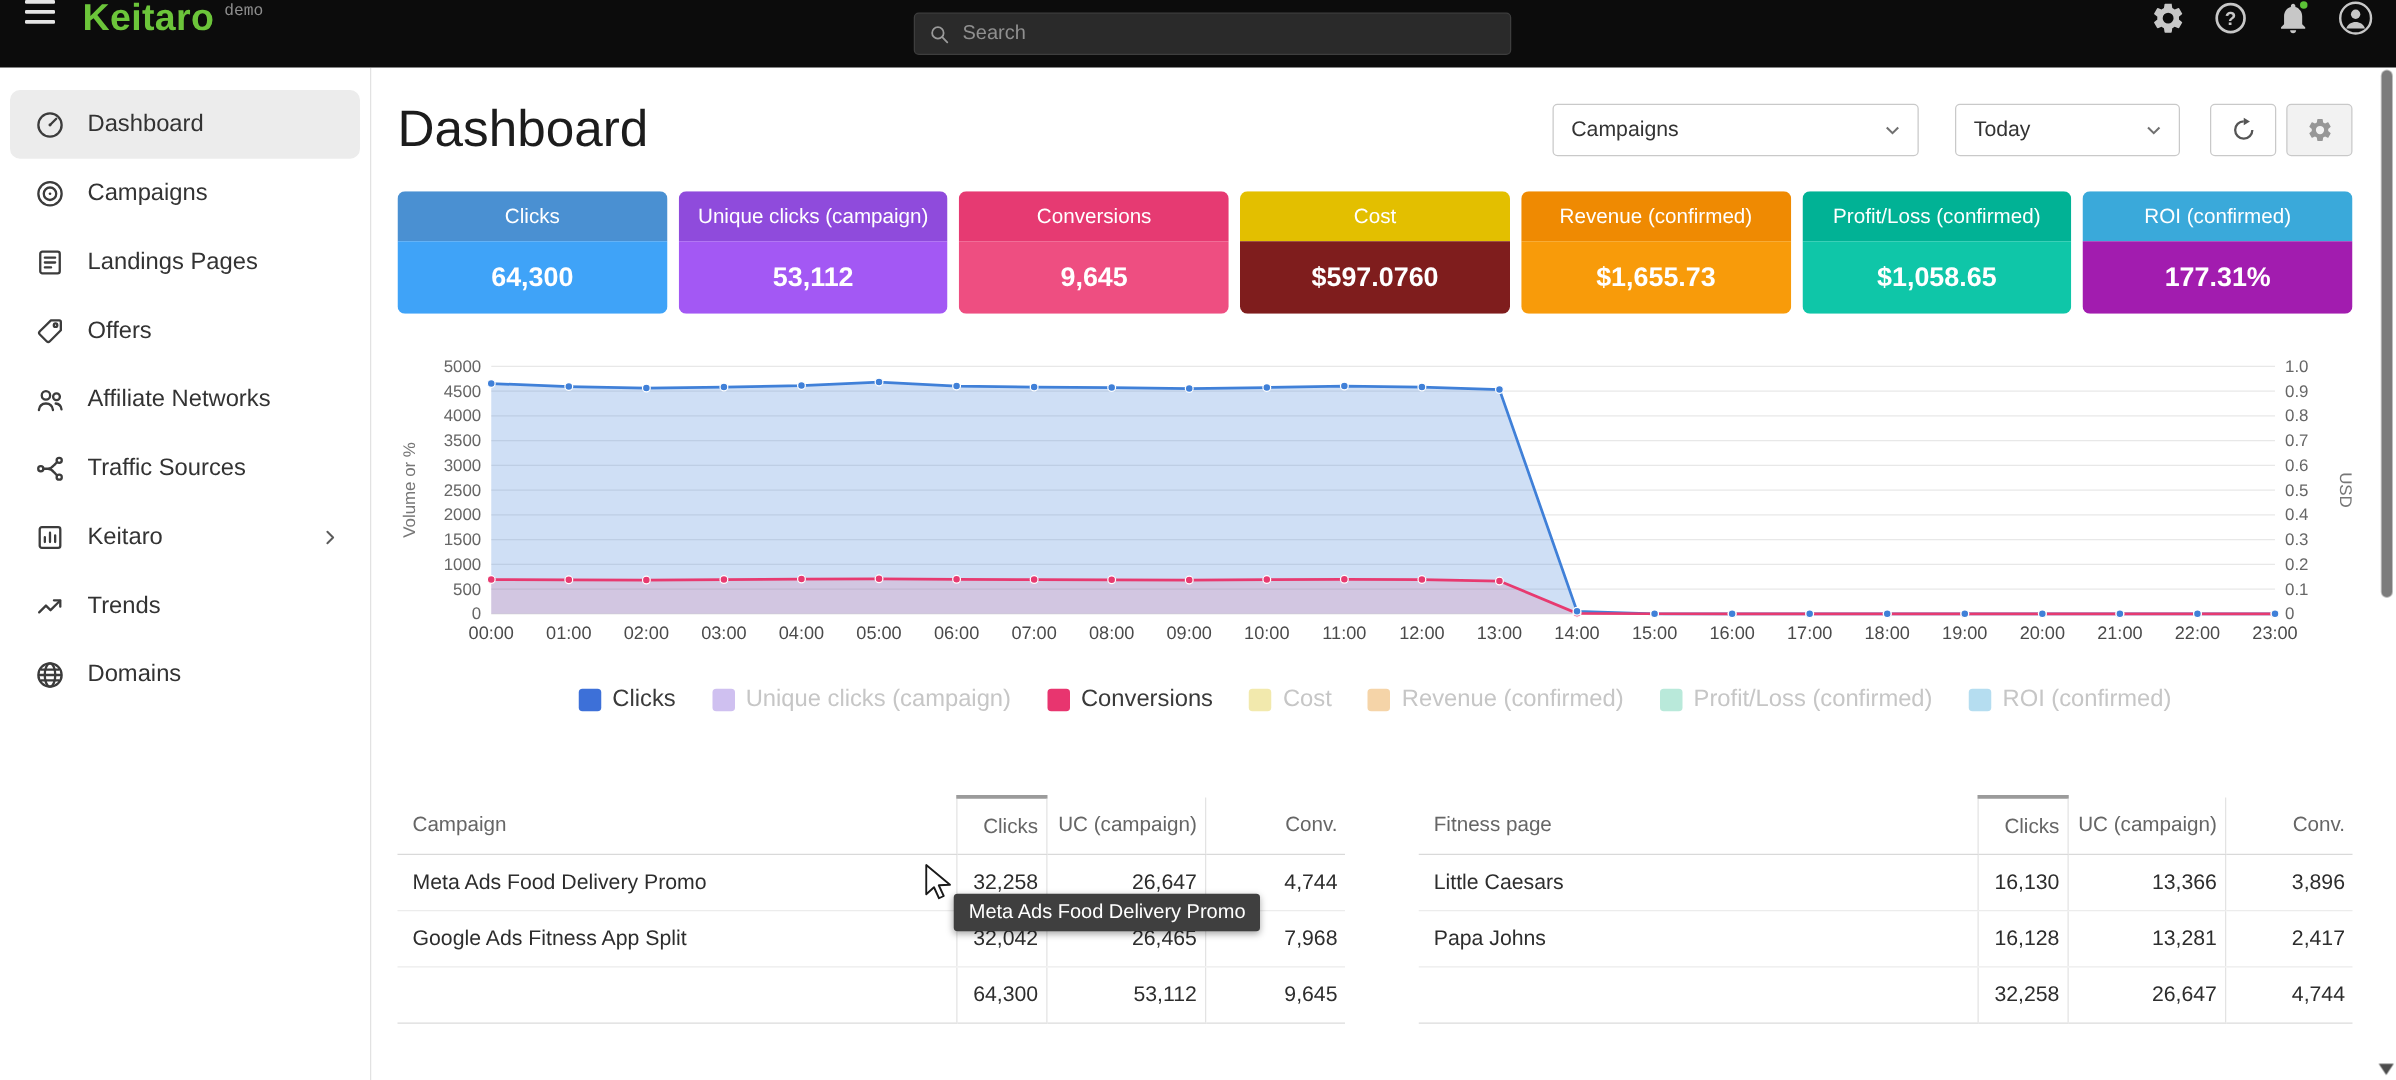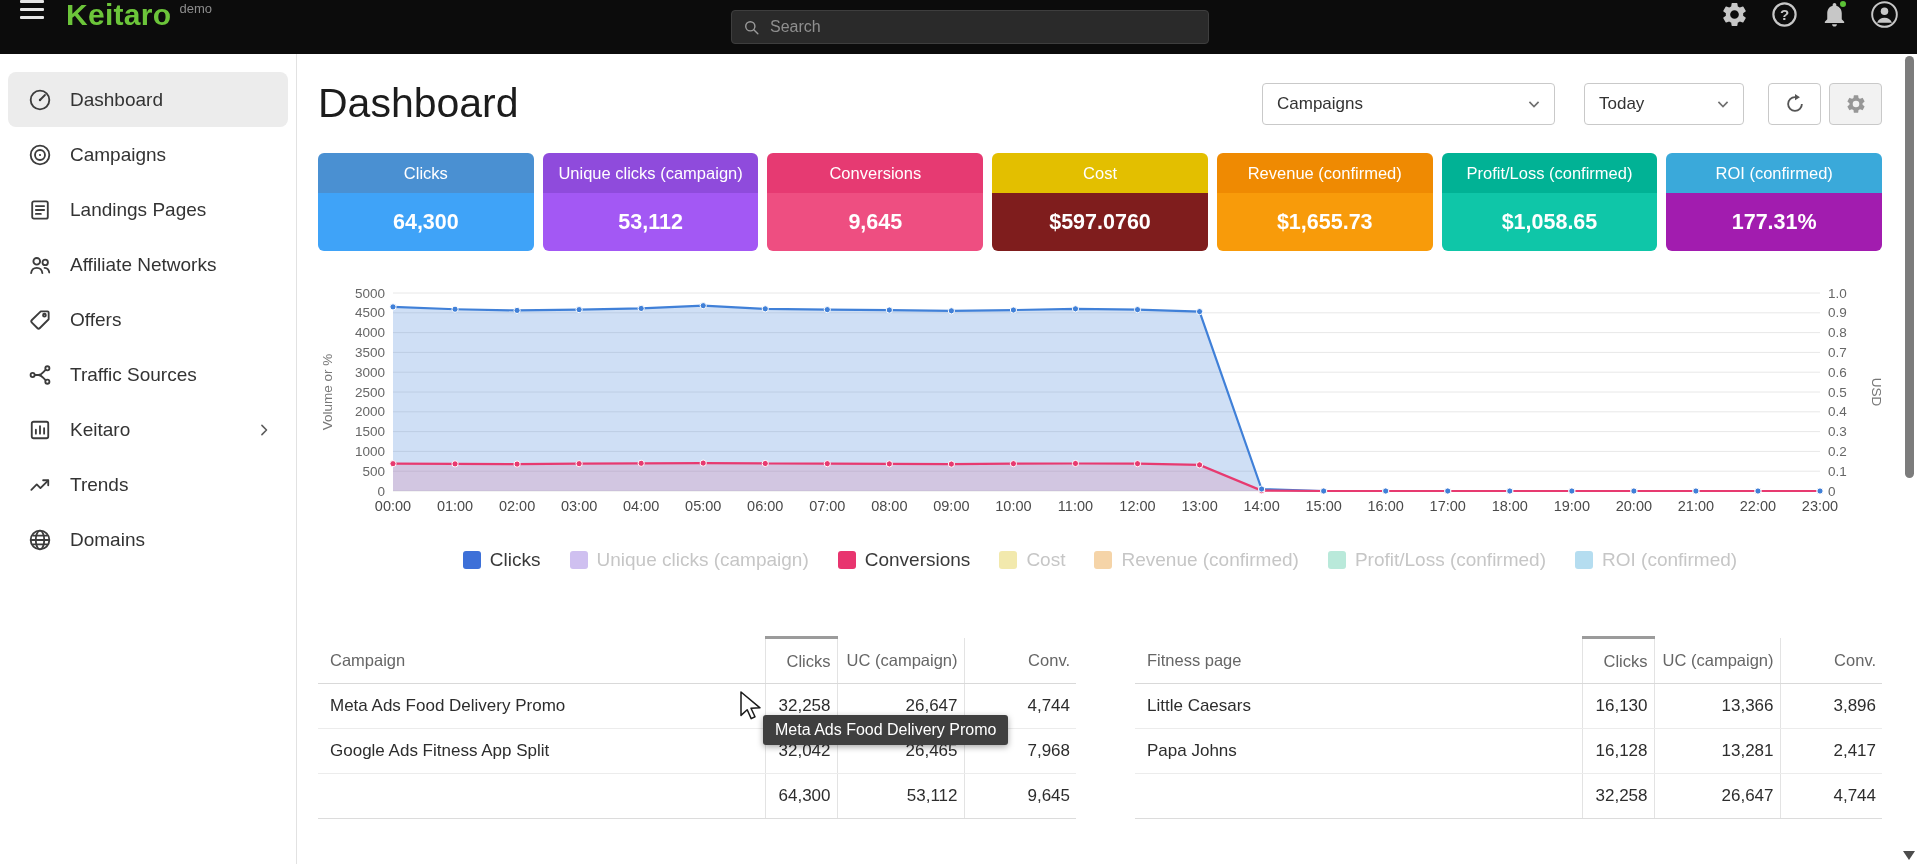--- a/index.html
+++ b/index.html
@@ -5,21 +5,21 @@
   * { margin:0; padding:0; box-sizing:border-box; }
   html,body { width:1917px; height:864px; }
   body { font-family:"Liberation Sans",sans-serif; background:#fff; overflow:hidden; position:relative; color:#333; }
 
   
   .topbar { position:fixed; top:0; left:0; width:100%; height:54px; background:#0c0c0c; display:flex; align-items:flex-start; z-index:40; }
   .hamburger { margin-left:20px; width:26px; background:none; border:none; cursor:pointer; display:flex; flex-direction:column; gap:5px; padding:0; }
   .hamburger span { display:block; width:24px; height:3px; background:#e6e6e6; border-radius:1px; }
   .logo { margin-left:20px; display:flex; align-items:flex-start; cursor:pointer; }
   .logo-text { color:#6cc53a; font-size:30px; font-weight:bold; line-height:1; letter-spacing:.3px; }
-  .logo-badge { color:#8d8d8d; font-size:13px; margin-left:8px; margin-top:1px; }
+  .logo-badge { color:#8d8d8d; font-size:13px; margin-left:8px; margin-top:1px;font-family:Liberation Mono, monospace; }
   .searchbox { position:absolute; left:731px; top:10px; width:478px; height:34px; background:#2a2a2a; border:1px solid #3e3e3e; border-radius:4px; display:flex; align-items:center; padding:0 10px; }
   .search-icon { width:19px; height:19px; color:#9a9a9a; margin-right:9px; flex:none; }
   .search-icon svg { width:100%; height:100%; display:block; }
   .searchbox input { flex:1; background:transparent; border:none; outline:none; color:#ddd; font-size:16px; font-family:inherit; }
   .searchbox input::placeholder { color:#8f8f8f; }
   .topbar-actions { margin-left:auto; display:flex; align-items:center; gap:21px; padding-right:18px; }
   .tb-btn { width:29px; height:29px; background:none; border:none; color:#c7c7c7; cursor:pointer; position:relative; padding:0; }
   .tb-btn svg { width:100%; height:100%; display:block; }
   .notif-dot { position:absolute; top:-1px; right:1px; width:10px; height:10px; border-radius:50%; background:#5bc236; border:2px solid #0c0c0c; }
 
@@ -35,21 +35,21 @@
 
   
   .main { margin:54px 0 0 298px; padding:26px 35px 0 20px; }
   .page-head { display:flex; align-items:center; justify-content:space-between; margin-bottom:26px; }
   .page-title { font-size:41px; font-weight:400; color:#1c1c1c; }
   .head-controls { display:flex; align-items:center; }
   .select { height:42px; border:1px solid #c9c9c9; border-radius:4px; background:#fff; display:flex; align-items:center; padding:0 10px 0 14px; font-size:17px; color:#333; cursor:pointer; }
   .select .chev { width:20px; height:20px; color:#707070; margin-left:auto; }
   .select .chev svg { width:100%; height:100%; display:block; }
   .select.group { width:293px; margin-right:29px; }
-  .select.range { width:160px; margin-right:24px; }
+  .select.range { width:180px; margin-right:24px; }
   .icon-btn { width:53px; height:42px; border:1px solid #c9c9c9; border-radius:4px; background:#fff; color:#555; display:flex; align-items:center; justify-content:center; cursor:pointer; }
   .icon-btn svg { width:22px; height:22px; display:block; }
   .icon-btn.muted { background:#f2f2f2; color:#979797; margin-left:8px; }
 
   
   .cards { display:flex; gap:9px; margin-bottom:28px; }
   .card { flex:1; border-radius:6px; overflow:hidden; cursor:pointer; color:#fff; text-align:center; }
   .card-top { height:40px; line-height:40px; font-size:16.5px; white-space:nowrap; }
   .card-bottom { height:58px; display:flex; align-items:center; justify-content:center; font-size:21.5px; font-weight:bold; }
 
@@ -162,36 +162,36 @@
           <svg viewBox="0 0 24 24" fill="none" stroke="currentColor" stroke-width="1.7">
             <rect x="4.8" y="4" width="14.4" height="16" rx="1.6"></rect>
             <path d="M8.2 8.4h7.6M8.2 12h7.6M8.2 15.6h4.6" stroke-linecap="round"></path>
           </svg>
         </span>
       <span class="nav-label">Landings Pages</span>
     </div>
     <div class="nav-item">
       <span class="nav-icon">
           <svg viewBox="0 0 24 24" fill="none" stroke="currentColor" stroke-width="1.7">
+            <path d="M12.7 4h6.2a1.1 1.1 0 0 1 1.1 1.1v6.2l-8.1 8.1a1.7 1.7 0 0 1-2.4 0l-5-5a1.7 1.7 0 0 1 0-2.4z" stroke-linejoin="round"></path>
+            <circle cx="16.1" cy="7.5" r="1.3"></circle>
+          </svg>
+        </span>
+      <span class="nav-label">Offers</span>
+    </div>
+    <div class="nav-item">
+      <span class="nav-icon">
+          <svg viewBox="0 0 24 24" fill="none" stroke="currentColor" stroke-width="1.7">
             <circle cx="9" cy="8.6" r="3.1"></circle>
             <path d="M3.8 19.4c.4-3 2.5-4.8 5.2-4.8s4.8 1.8 5.2 4.8" stroke-linecap="round"></path>
             <circle cx="16.8" cy="9.6" r="2.5"></circle>
             <path d="M16.2 14.6c2.4.2 4 1.8 4.3 4.3" stroke-linecap="round"></path>
           </svg>
         </span>
       <span class="nav-label">Affiliate Networks</span>
-    </div>
-    <div class="nav-item">
-      <span class="nav-icon">
-          <svg viewBox="0 0 24 24" fill="none" stroke="currentColor" stroke-width="1.7">
-            <path d="M12.7 4h6.2a1.1 1.1 0 0 1 1.1 1.1v6.2l-8.1 8.1a1.7 1.7 0 0 1-2.4 0l-5-5a1.7 1.7 0 0 1 0-2.4z" stroke-linejoin="round"></path>
-            <circle cx="16.1" cy="7.5" r="1.3"></circle>
-          </svg>
-        </span>
-      <span class="nav-label">Offers</span>
     </div>
     <div class="nav-item">
       <span class="nav-icon">
           <svg viewBox="0 0 24 24" fill="none" stroke="currentColor" stroke-width="1.7">
             <circle cx="5.2" cy="12" r="1.9"></circle>
             <circle cx="18.8" cy="5.8" r="1.9"></circle>
             <circle cx="18.8" cy="18.2" r="1.9"></circle>
             <path d="M7.1 12h3.4c2.2 0 3.3-1.2 4.6-2.7l2-2.1M10.5 12c2.2 0 3.3 1.2 4.6 2.7l2 2.1" stroke-linecap="round"></path>
           </svg>
         </span>

